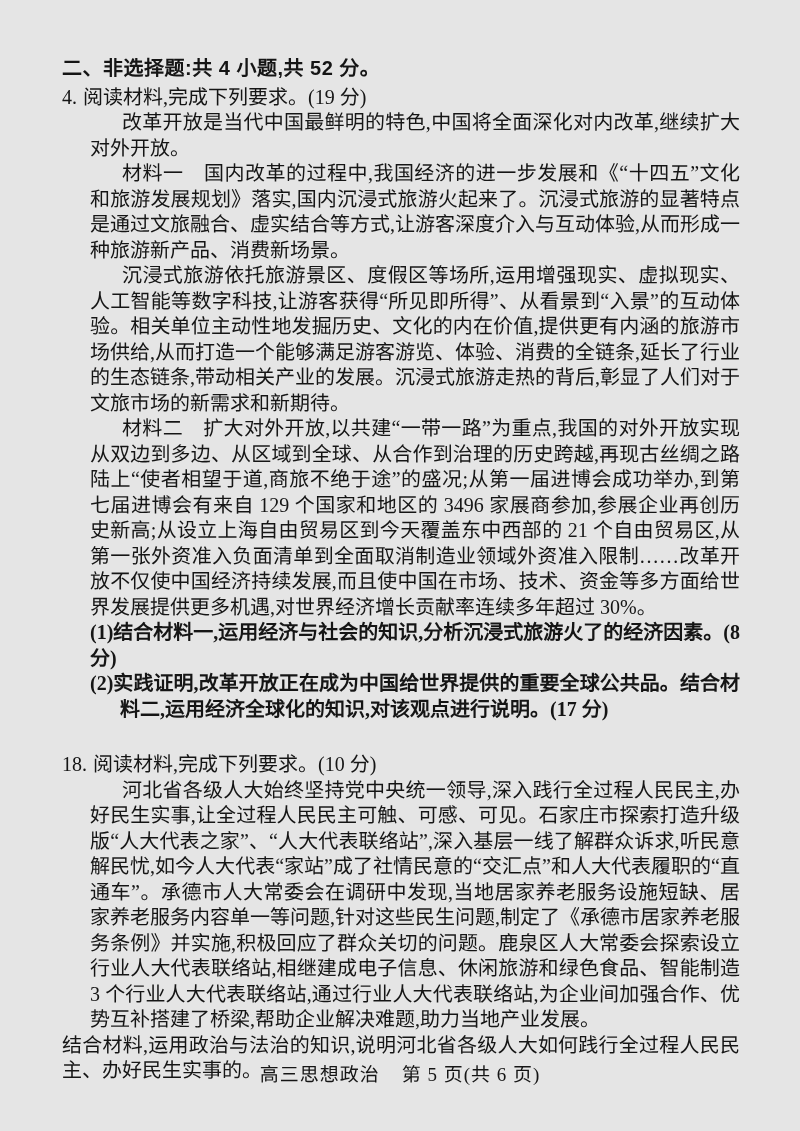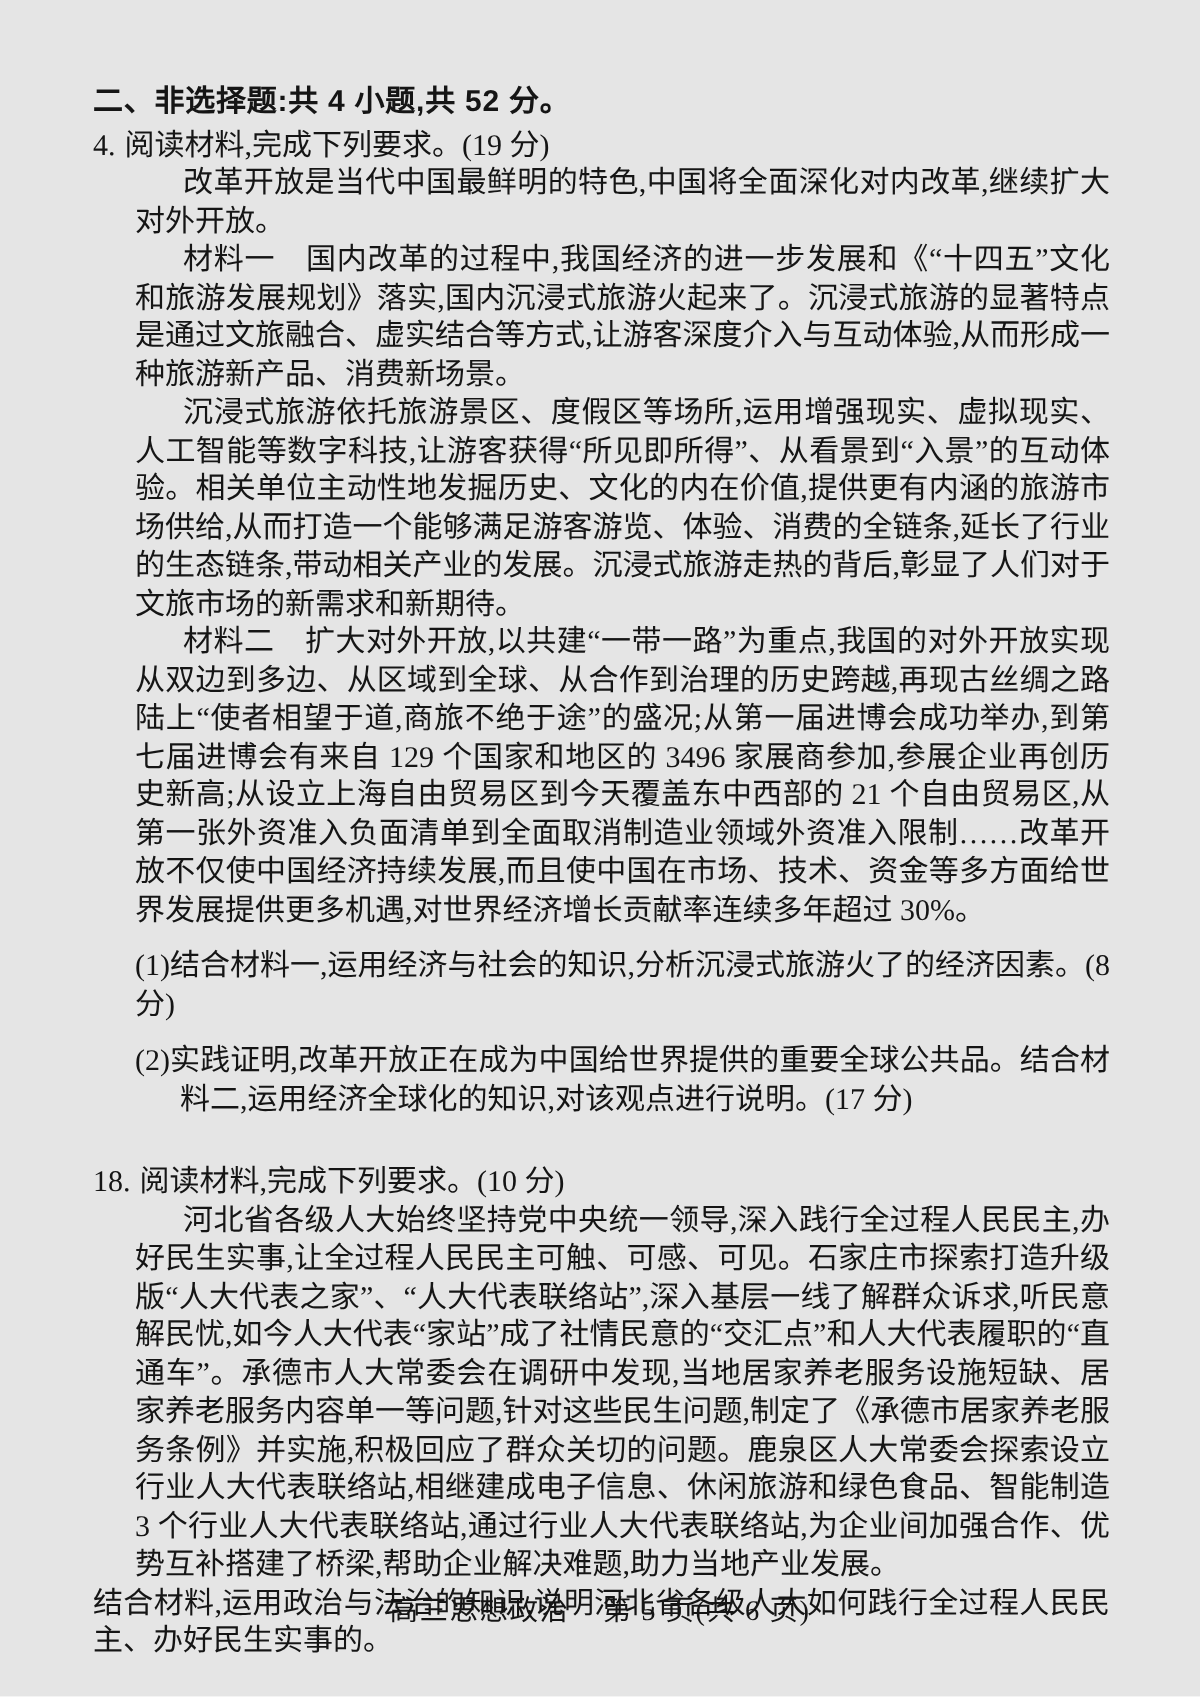--- a/index.html
+++ b/index.html
@@ -35,23 +35,24 @@
     display: inline-block;
     margin-right: 6px;
   }
   .para {
     margin: 0 0 0 28px;
     text-indent: 32px;
     text-align: justify;
     text-justify: inter-ideograph;
   }
   .subq {
-    margin: 12px 0 0 28px;
+    margin: 0 0 0 28px;
     text-align: justify;
     text-justify: inter-ideograph;
+    font-weight: bold;
   }
   .subq.hang {
     padding-left: 30px;
     text-indent: -30px;
   }
   .requirement {
     margin: 0;
     text-align: justify;
     text-justify: inter-ideograph;
   }

